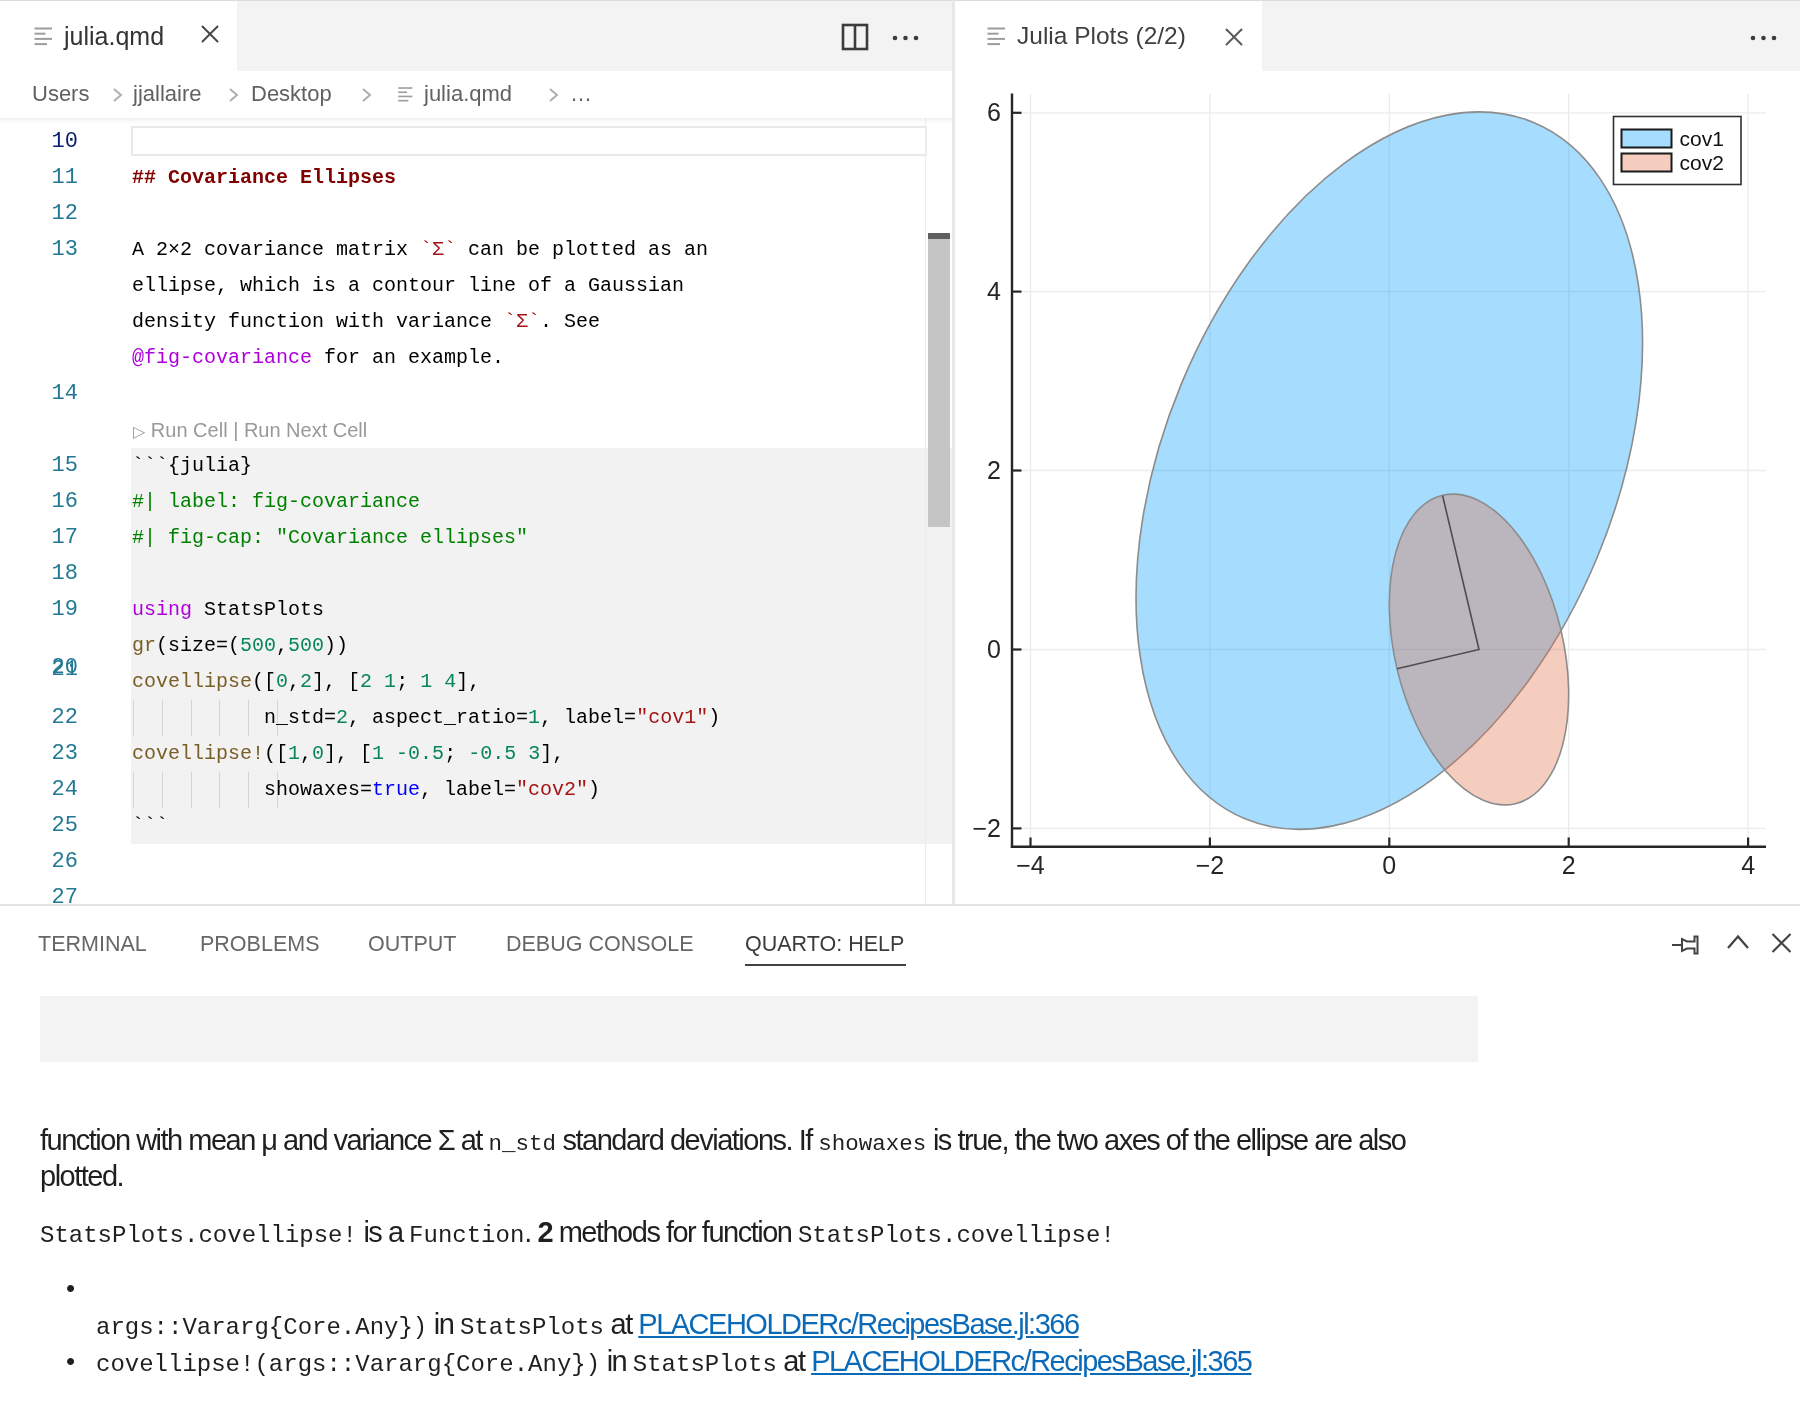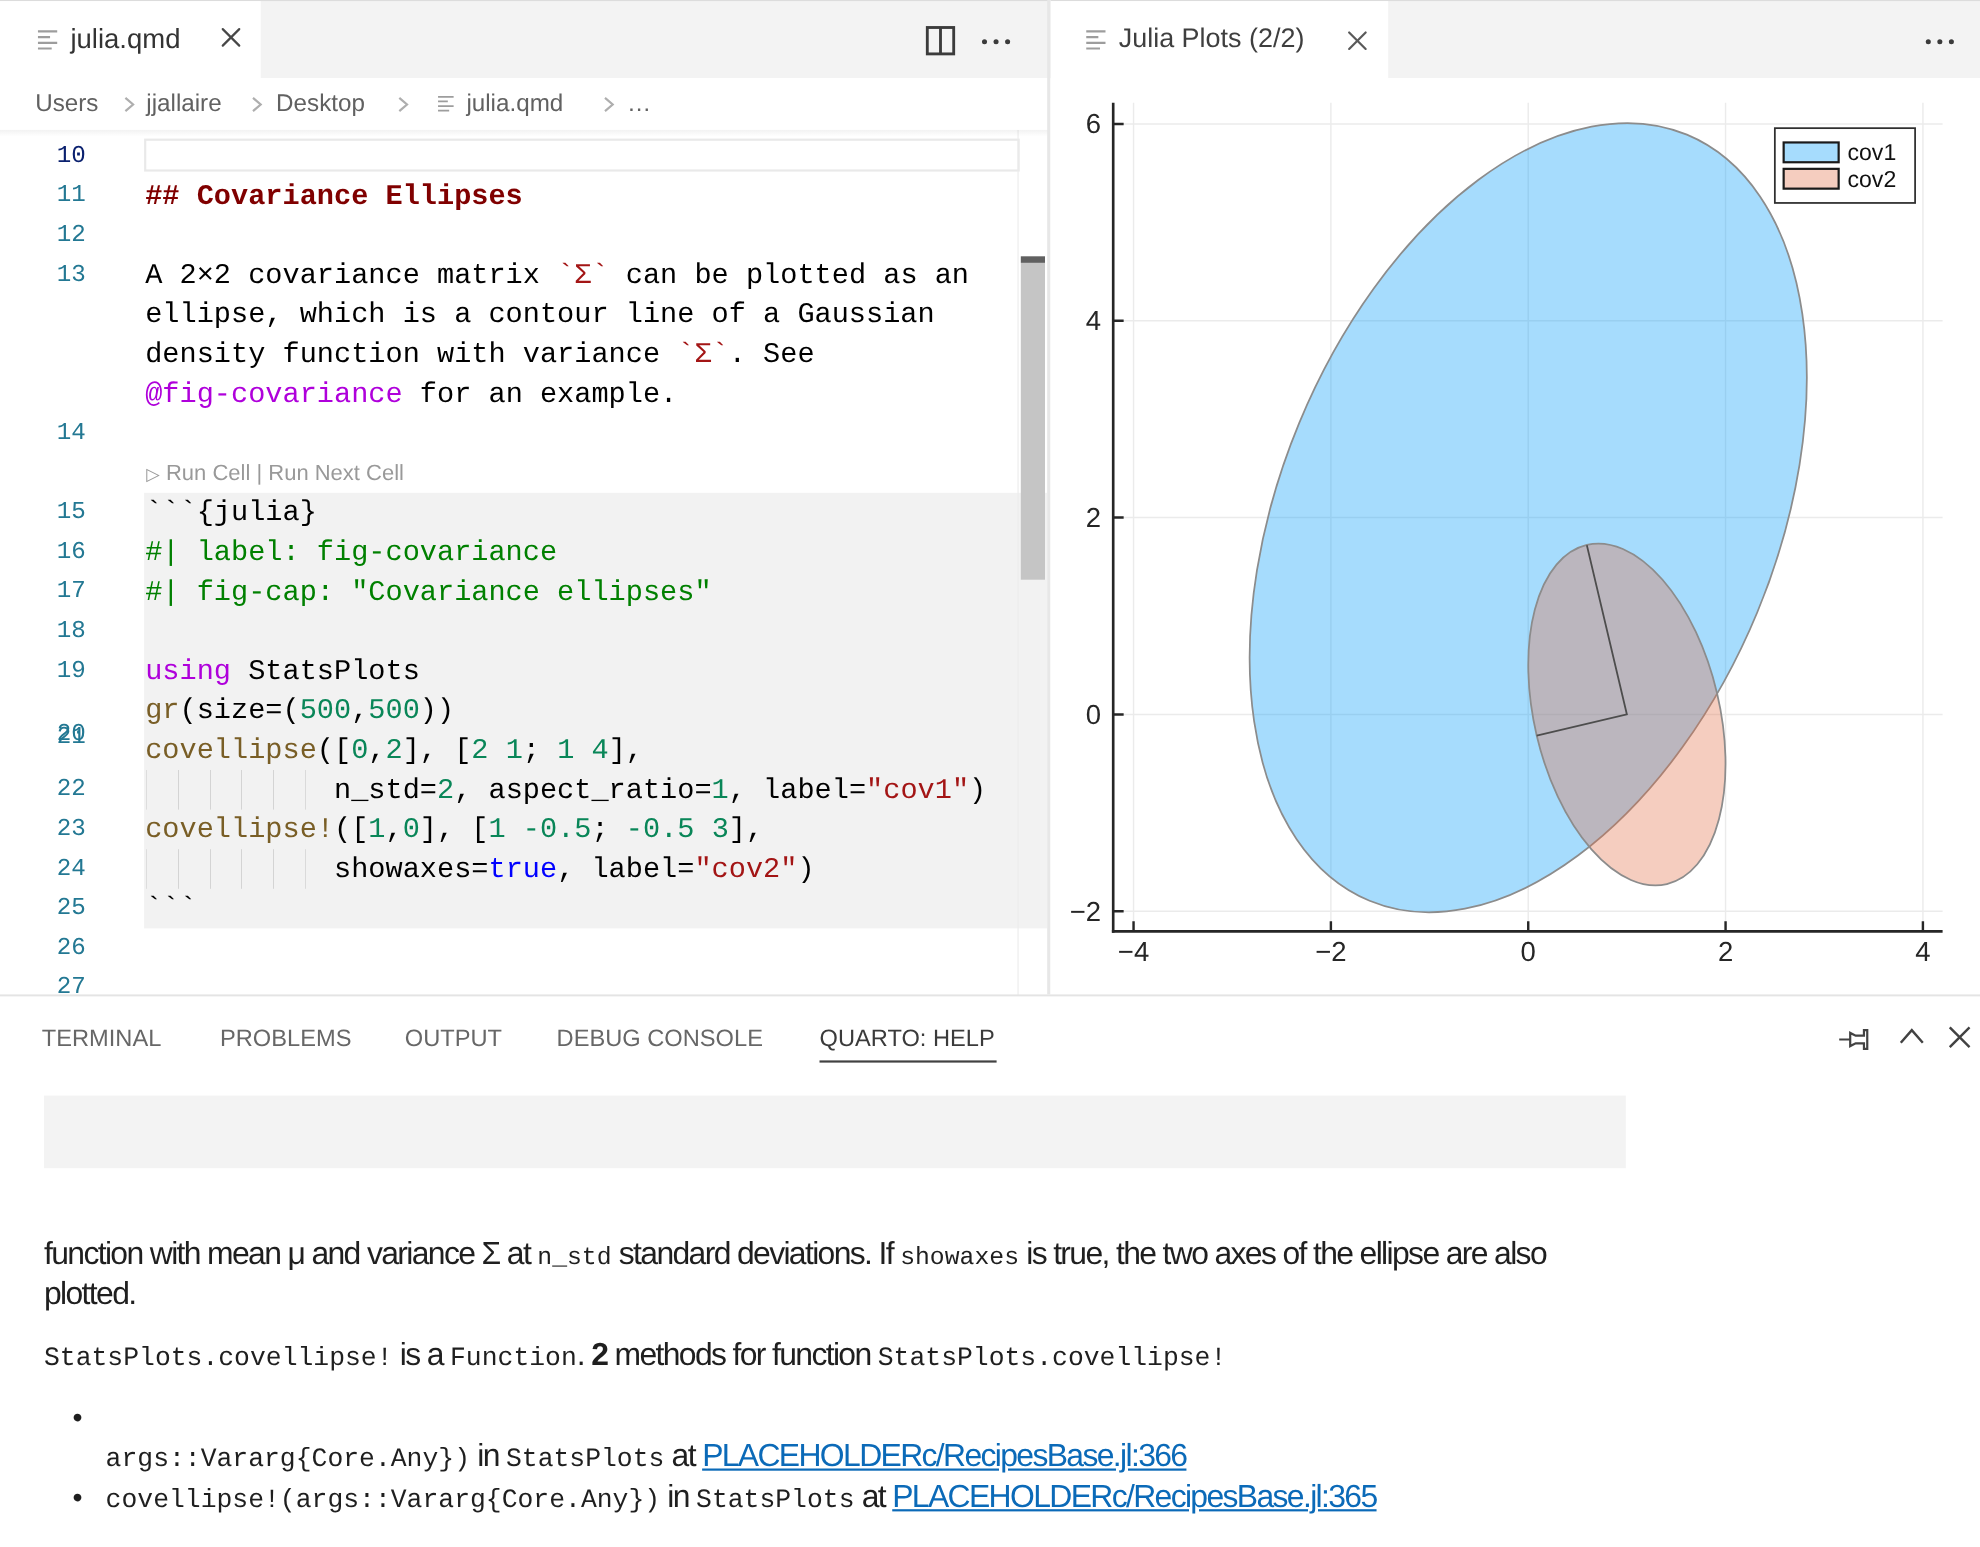--- a/index.html
+++ b/index.html
@@ -2,21 +2,21 @@
 <html><head>
 <meta charset="utf-8">
 <style>
   html,body{margin:0;padding:0;}
   body{width:1800px;height:1406px;position:relative;overflow:hidden;background:#ffffff;
        font-family:"Liberation Sans", sans-serif;}
   .abs{position:absolute;}
   .mono{font-family:"Liberation Mono", monospace;letter-spacing:0 !important;}
   
   .cl{position:absolute;left:132px;height:36px;line-height:36px;white-space:pre;
-      font-family:"Liberation Mono", monospace;font-size:26px;color:#000;}
+      font-family:"Liberation Mono", monospace;font-size:20px;color:#000;}
   .ln{position:absolute;width:78px;text-align:right;height:36px;line-height:36px;
       font-family:"Liberation Mono", monospace;font-size:22px;color:#237893;left:0;}
   .grn{color:#008000;} .num{color:#098658;} .fn{color:#795E26;} .str{color:#A31515;}
   .kw{color:#AF00DB;} .bool{color:#0000FF;} .red{color:#A31515;}
   .tabtxt{font-size:25px;color:#333333;}
   .bc{top:71px;height:47px;line-height:46px;font-size:22px;color:#616161;white-space:pre;}
 </style>
 </head>
 <body>
 

